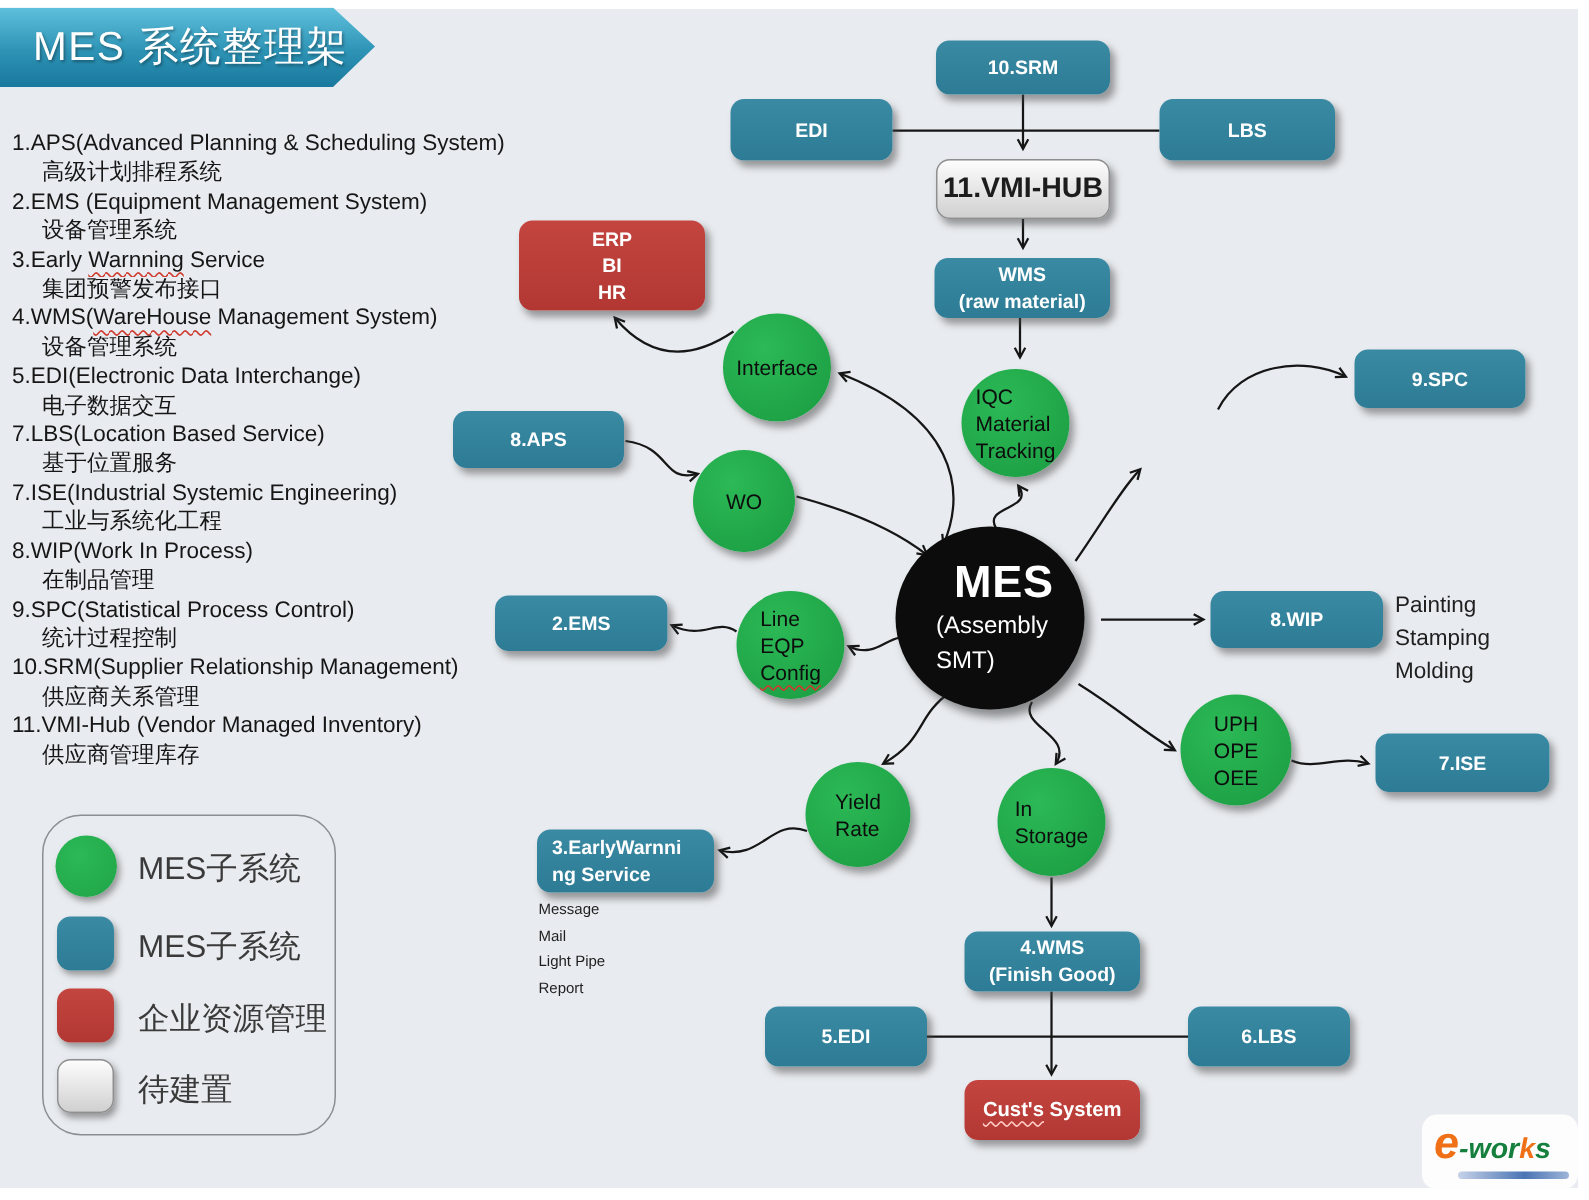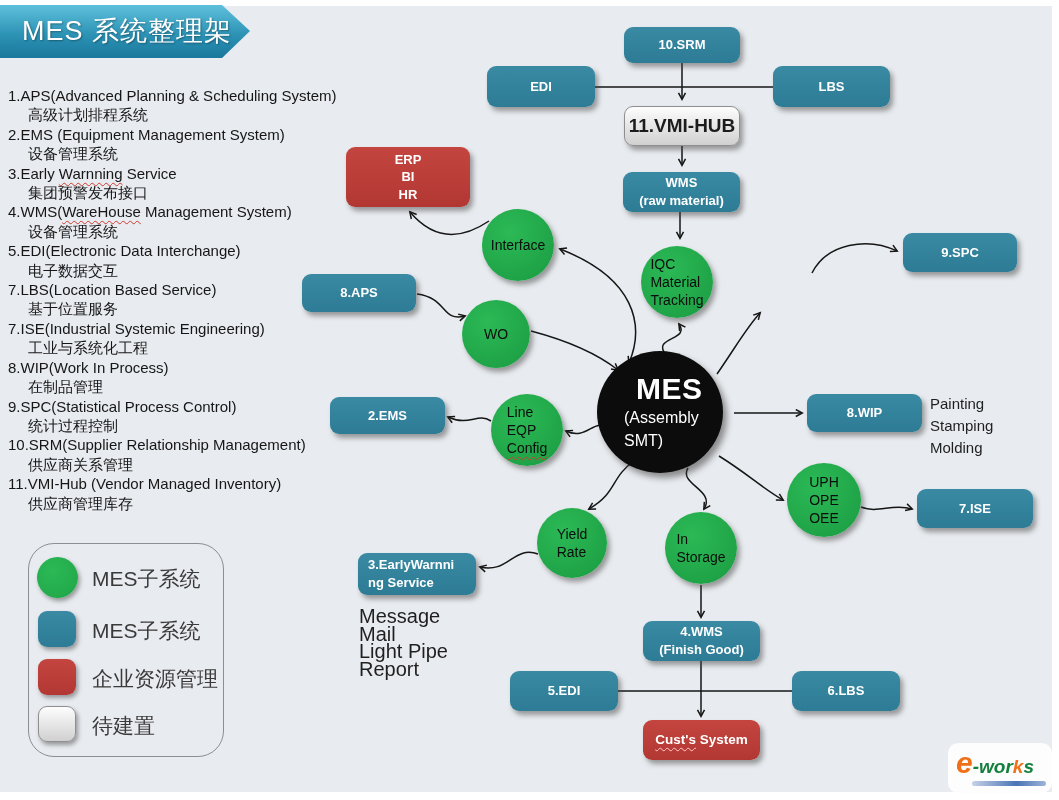--- a/index.html
+++ b/index.html
@@ -192,21 +192,21 @@
 OPE
 OEE</div>
   <div class="box blue" style="left:917px;top:489px;width:116px;height:39px;">7.ISE</div>
 
   <div class="circle pre" style="left:537px;top:508px;width:70px;height:70px;">Yield
 Rate</div>
   <div class="circle pre tleft" style="left:665px;top:512px;width:72px;height:72px;">In
 Storage</div>
   <div class="box blue pre tleft" style="left:358px;top:553px;width:118px;height:42px;justify-content:flex-start;padding-left:10px;text-align:left;">3.EarlyWarnni
 ng  Service</div>
-  <div class="note" style="left:359px;top:598px;font-size:20px;line-height:17.5px;margin-top:10px;">Message
+  <div class="note" style="left:359px;top:598px;font-size:10px;line-height:17.5px;">Message
 Mail
 Light Pipe
 Report</div>
   <div class="box blue pre" style="left:643px;top:621px;width:117px;height:40px;">4.WMS
 (Finish Good)</div>
   <div class="box blue" style="left:510px;top:671px;width:108px;height:40px;">5.EDI</div>
   <div class="box blue" style="left:792px;top:671px;width:108px;height:40px;">6.LBS</div>
   <div class="box red" style="left:643px;top:720px;width:117px;height:40px;font-size:13.5px;">
     <span><span class="sq-light">Cust's</span><span> System</span></span>
   </div>

